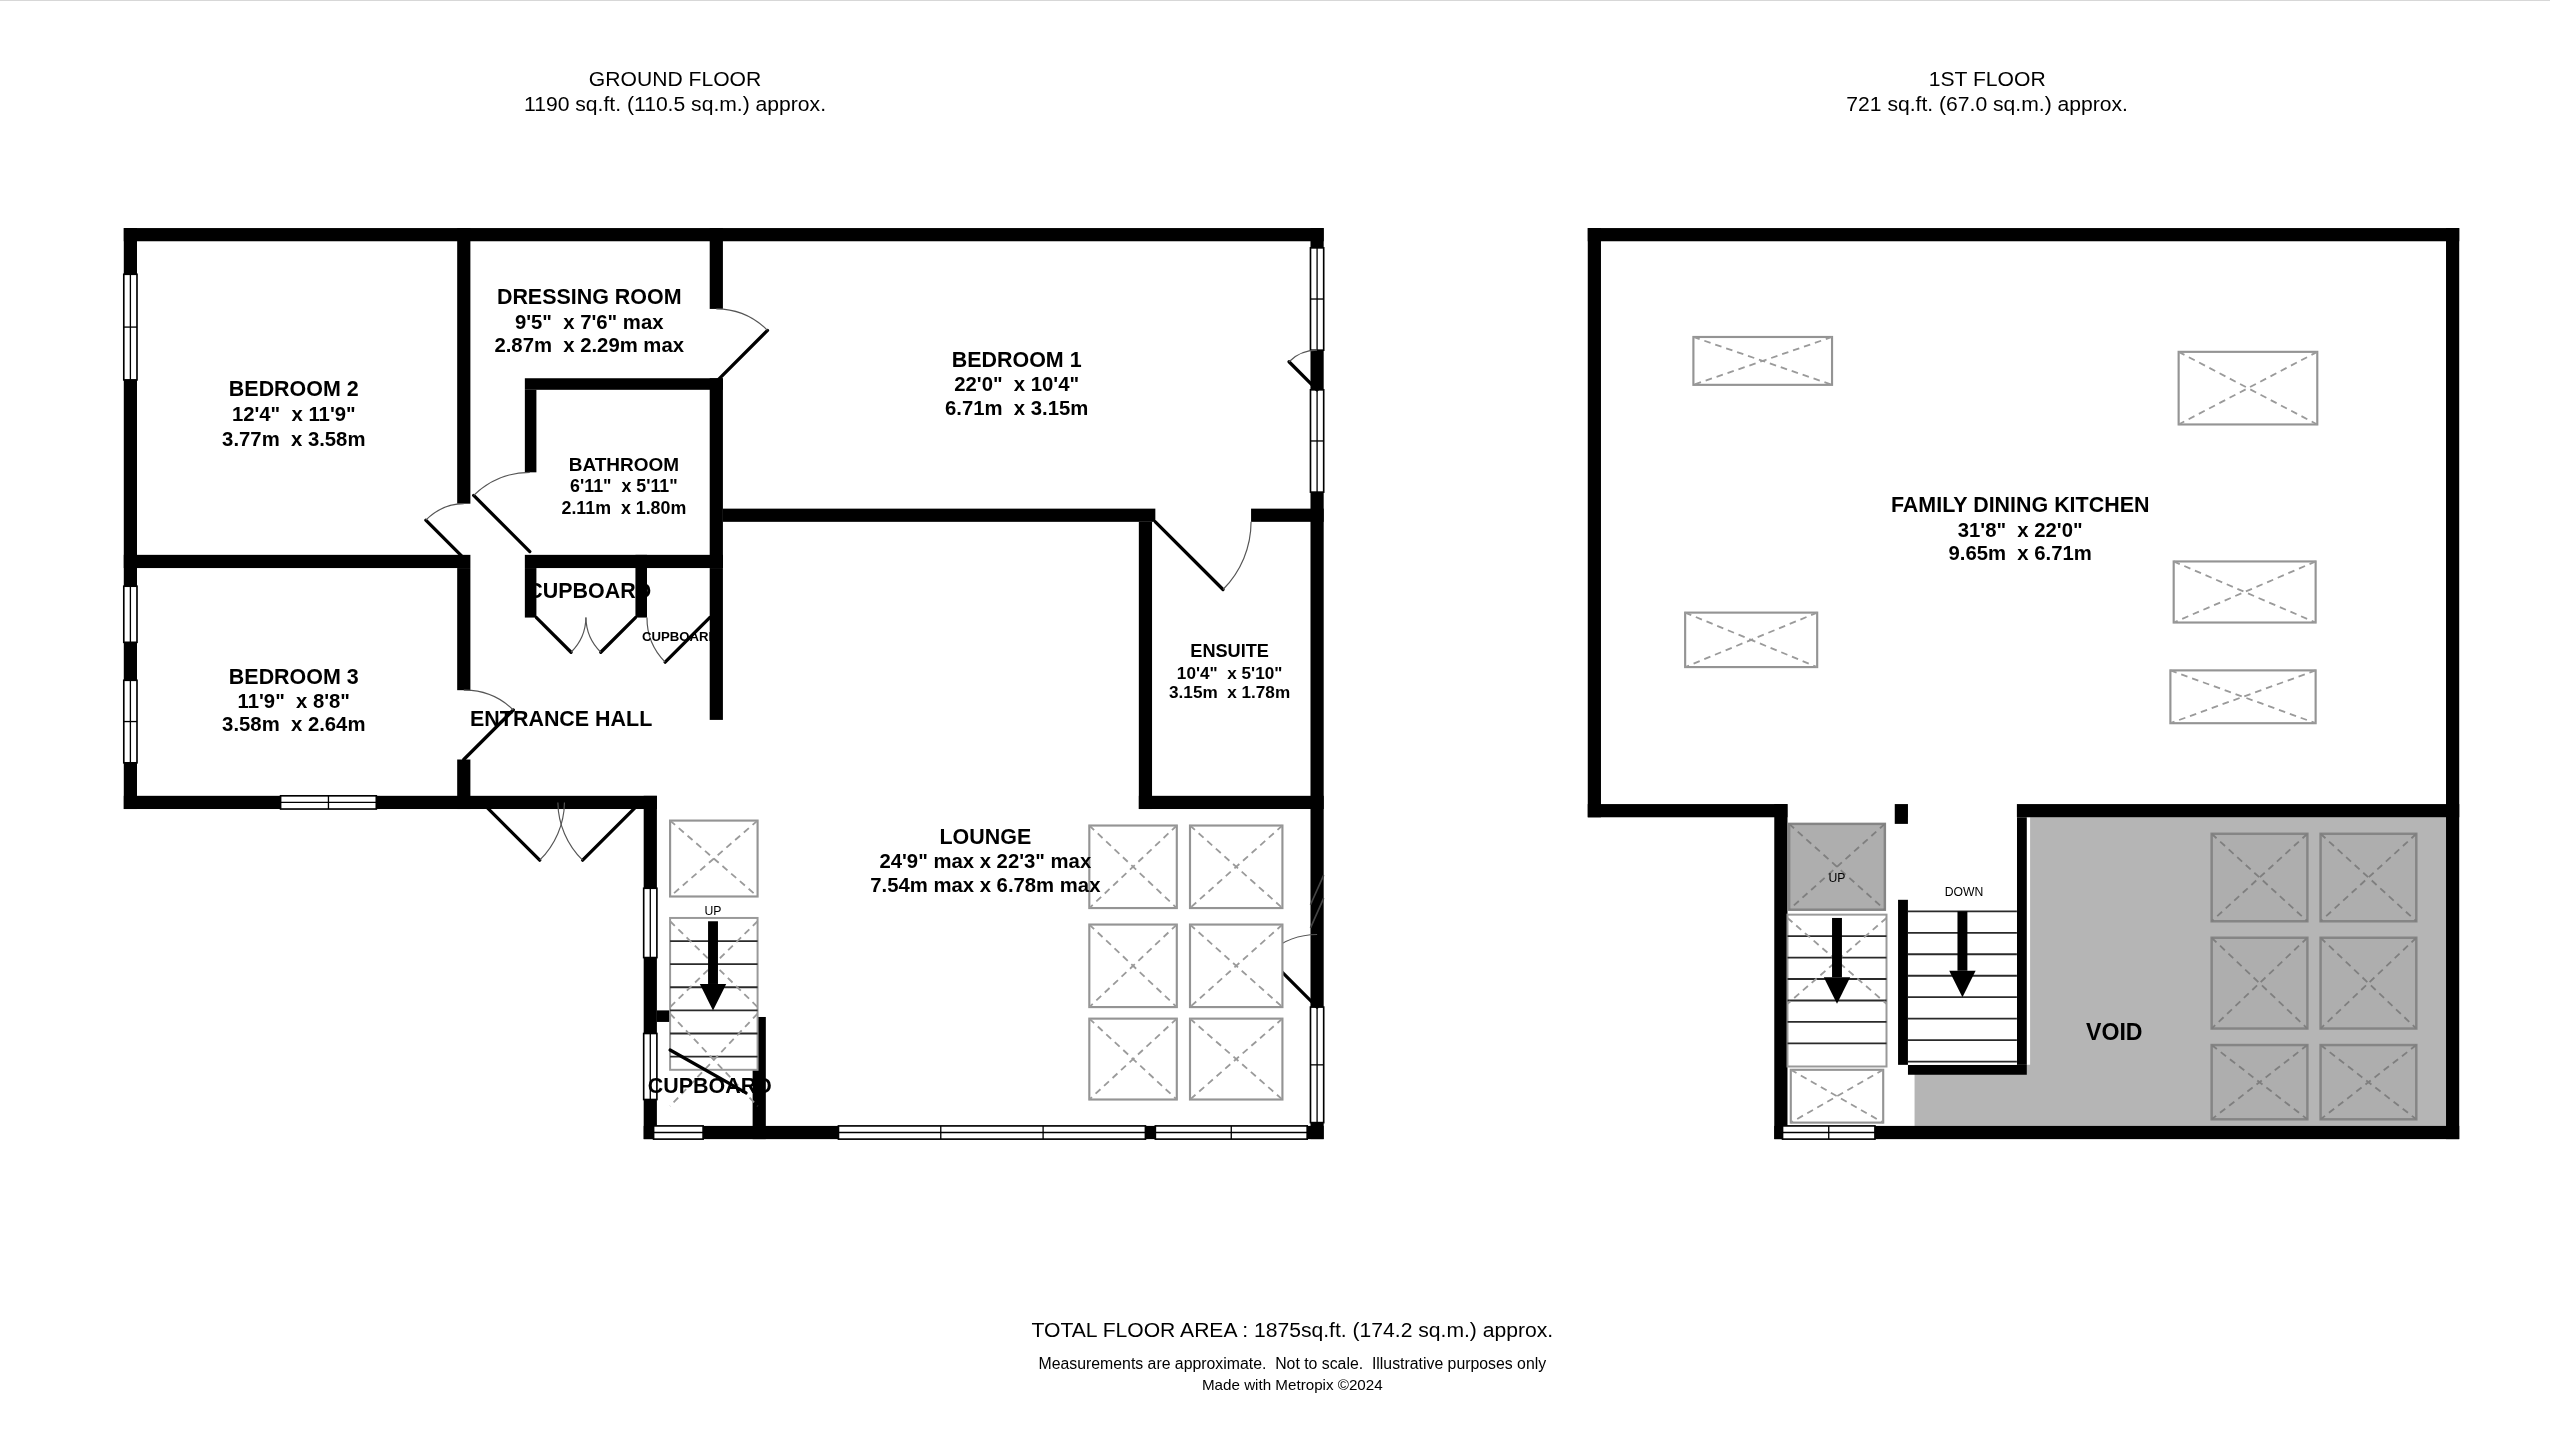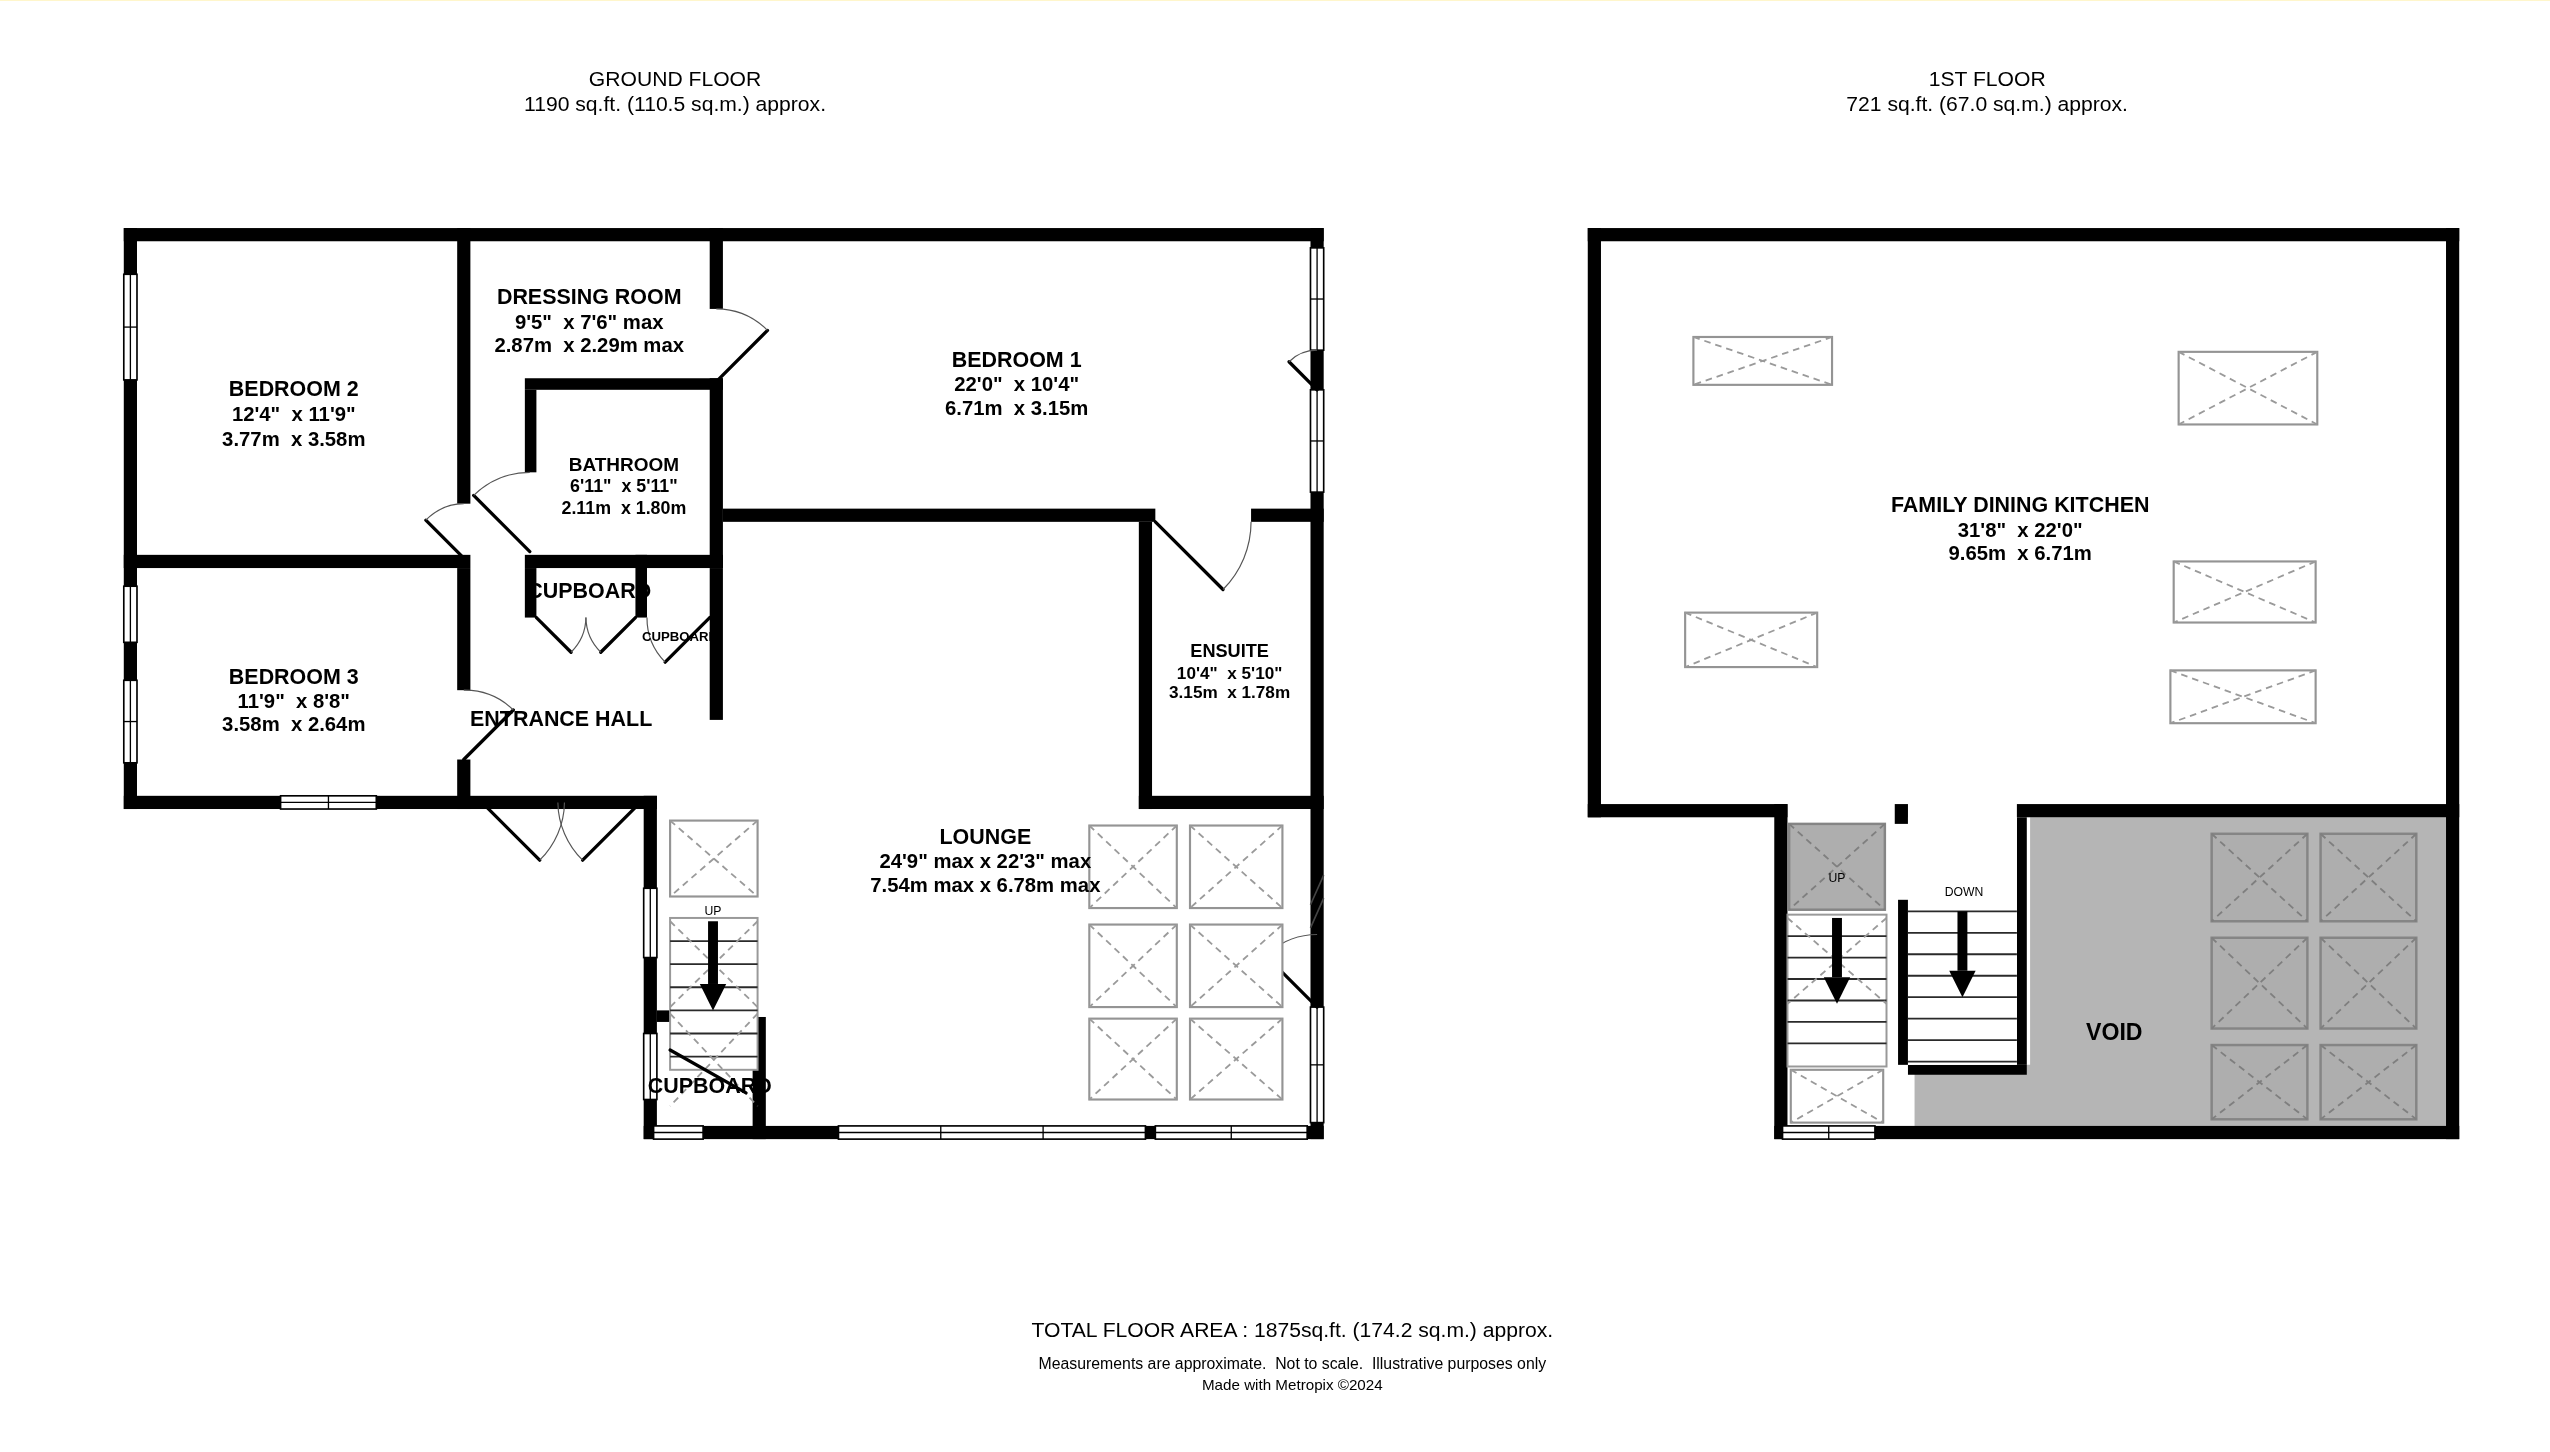--- a/index.html
+++ b/index.html
@@ -1,16 +1,16 @@
 <!DOCTYPE html>
 <html style="font-size:12.4px"><head>
 <meta charset="utf-8">
 <style>
   html,body{margin:0;padding:0;background:#ffffff;}
-  #canvas{position:relative;width:2550px;height:1453px;background:#fde047;overflow:hidden;}
+  #canvas{position:relative;width:2550px;height:1453px;background:#737373;overflow:hidden;}
   svg{display:block;}
   .wall{fill:#000000;stroke:none;}
   .win{fill:#ffffff;stroke:#000000;stroke-width:1;}
   .winline{stroke:#000000;stroke-width:0.8;}
   .sky{fill:#ffffff;stroke:#949494;stroke-width:1.3;}
   .skyn{fill:none;stroke:#949494;stroke-width:1.3;}
   .skyx{stroke:#9a9a9a;stroke-width:1.1;stroke-dasharray:4 3;fill:none;}
   .gsky{fill:#aeaeae;stroke:#858585;stroke-width:1.5;}
   .gskyx{stroke:#7f7f7f;stroke-width:1.1;stroke-dasharray:4 3;fill:none;}
   .leaf{stroke:#000000;stroke-width:2;fill:none;stroke-linecap:round;}

